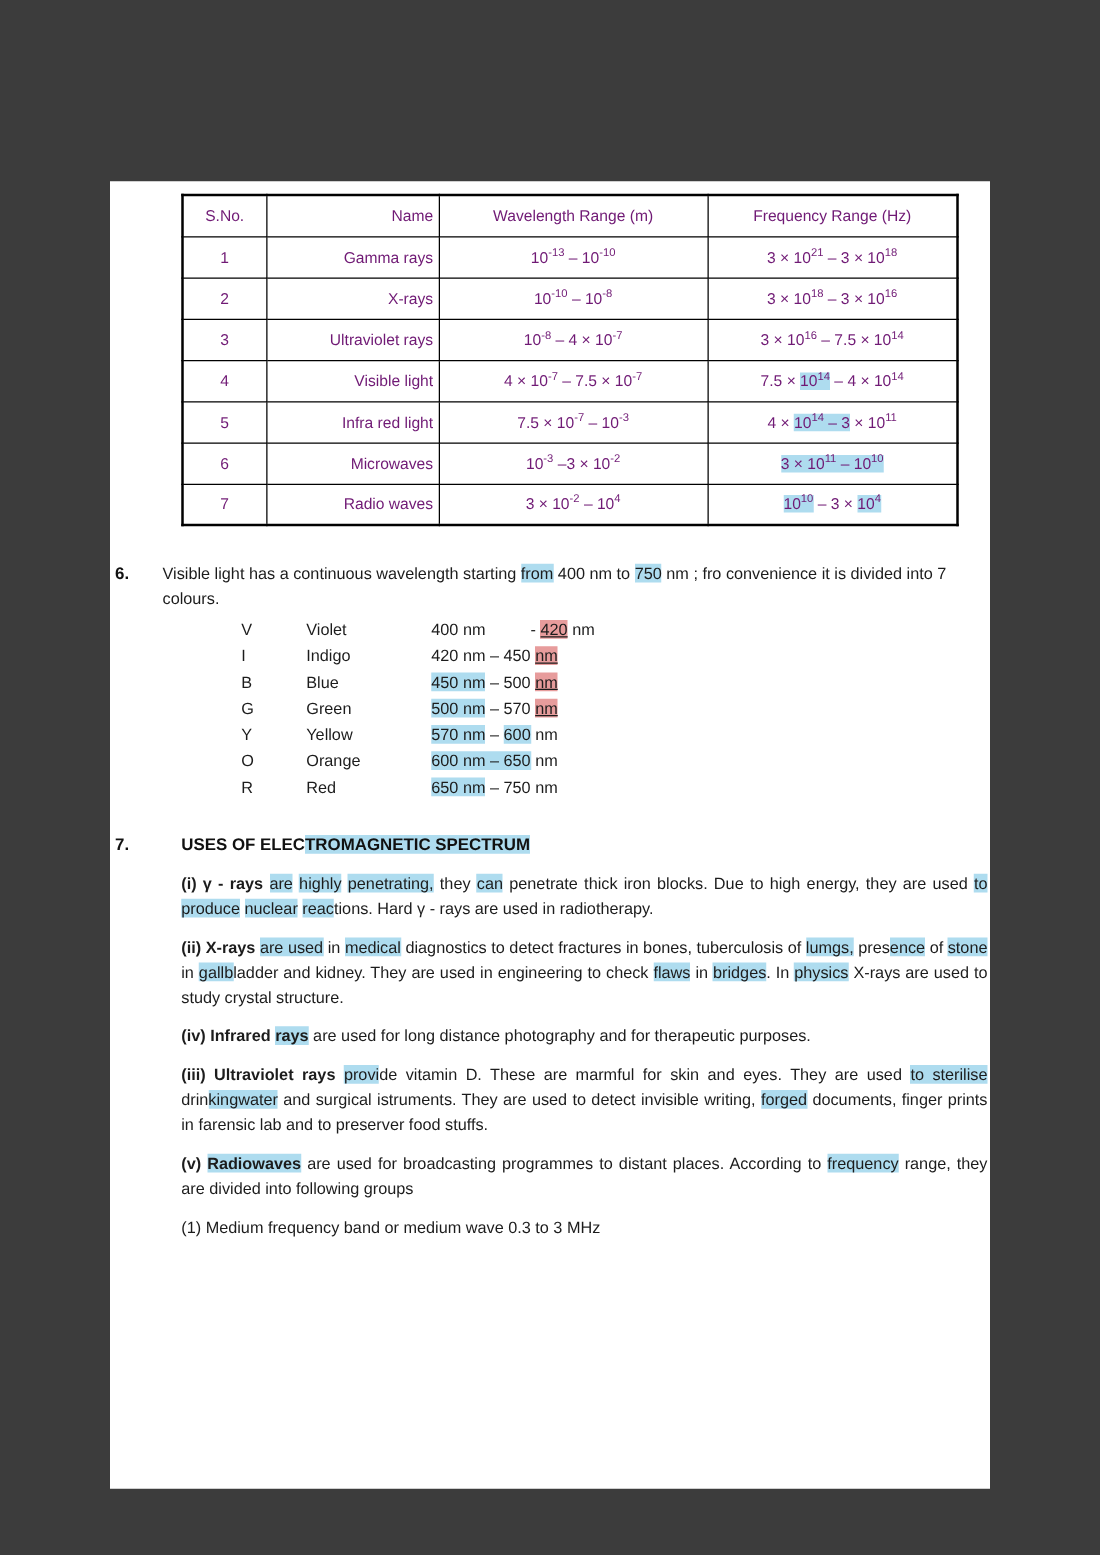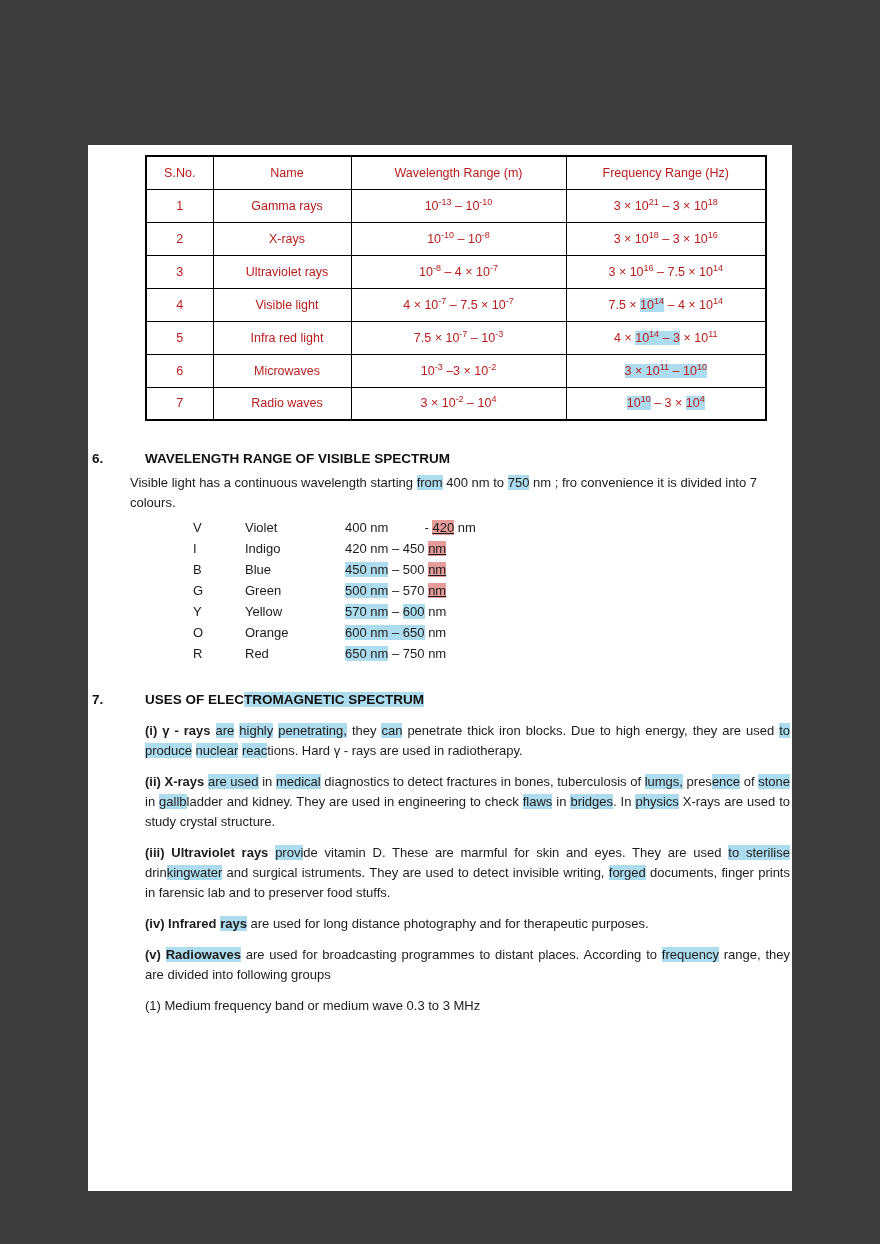--- a/index.html
+++ b/index.html
@@ -24,24 +24,24 @@
   }
   
   table.em-table{
     border-collapse:collapse;table-layout:fixed;
     margin:10px 0 0 57px;width:620px;
     border:2px solid #000;
   }
   .em-table th,.em-table td{
     border:1px solid #000;height:33px;
     font-size:12.5px;font-weight:400;text-align:center;
-    padding:0 4px;color:#b91c1c;
+    padding:0 4px;color:#701a75;
   }
   .em-table .c-sno{width:67px;}
-  .em-table .c-name{width:138px;text-align:center;padding-left:14px;}
+  .em-table .c-name{width:138px;text-align:right;padding-left:14px;}
   .em-table .c-wave{width:215px;margin-left:46px;}
   .em-table .c-freq{width:200px;}
   sup{font-size:9px;line-height:0;text-align:right;}
   .hb{background:var(--highlight-blue);}
   .hr{background:var(--highlight-red);text-decoration:underline;}
   
   .sec-heading{
     position:relative;padding-left:57px;margin-top:28px;
     font-weight:bold;font-size:13.5px;color:#111;line-height:20px;
   }
@@ -121,21 +121,20 @@
           <td class="c-sno">7</td>
           <td class="c-name">Radio waves</td>
           <td class="c-wave">3 × 10<sup>-2</sup> – 10<sup>4</sup></td>
           <td class="c-freq"><span class="hb">10<sup>10</sup></span> – 3 × <span class="hb">10<sup>4</sup></span></td>
         </tr>
       </tbody>
   </table>
 
   <div class="sec-heading">
     <span class="sec-num">6.</span>
-    <span>WAVELENGTH RANGE OF VISIBLE SPECTRUM</span>
   </div>
 
   <p class="body-text intro">Visible light has a continuous wavelength starting <span class="hb">from</span> 400 nm to <span class="hb">750</span> nm ; fro convenience it is divided into 7 colours.</p>
 
   <div class="colors-list">
       <div class="color-row">
         <span class="vr-letter">V</span>
         <span class="vr-name">Violet</span>
         <span class="vr-range">400 nm          - <span class="hr">420</span> nm</span>
       </div>
@@ -172,19 +171,19 @@
     </div>
 
   <div class="sec-heading s7">
     <span class="sec-num">7.</span>
     <span>USES OF ELEC<span class="hb">TROMAGNETIC SPECTRUM</span></span>
   </div>
 
   <div class="paragraphs">
       <p><b>(i) γ - rays</b> <span class="hb">are</span> <span class="hb">highly</span> <span class="hb">penetrating,</span> they <span class="hb">can</span> penetrate thick iron blocks. Due to high energy, they are used <span class="hb">to produce</span> <span class="hb">nuclear</span> <span class="hb">reac</span>tions. Hard γ - rays are used in radiotherapy.</p>
       <p><b>(ii) X-rays</b> <span class="hb">are used</span> in <span class="hb">medical</span> diagnostics to detect fractures in bones, tuberculosis of <span class="hb">lumgs,</span> pres<span class="hb">ence</span> of <span class="hb">stone</span> in <span class="hb">gallb</span>ladder and kidney. They are used in engineering to check <span class="hb">flaws</span> in <span class="hb">bridges</span>. In <span class="hb">physics</span> X-rays are used to study crystal structure.</p>
+      <p><b>(iv) Infrared <span class="hb">rays</span></b> are used for long distance photography and for therapeutic purposes.</p>
       <p><b>(iii) Ultraviolet rays</b> <span class="hb">provi</span>de vitamin D. These are marmful for skin and eyes. They are used <span class="hb">to sterilise</span> drin<span class="hb">kingwater</span> and surgical istruments. They are used to detect invisible writing, <span class="hb">forged</span> documents, finger prints in farensic lab and to preserver food stuffs.</p>
-      <p><b>(iv) Infrared <span class="hb">rays</span></b> are used for long distance photography and for therapeutic purposes.</p>
       <p><b>(v) <span class="hb">Radiowaves</span></b> are used for broadcasting programmes to distant places. According to <span class="hb">frequency</span> range, they are divided into following groups</p>
       <p>(1) Medium frequency band or medium wave 0.3 to 3 MHz</p>
     </div>
 
 </div>
 
 </body></html>

